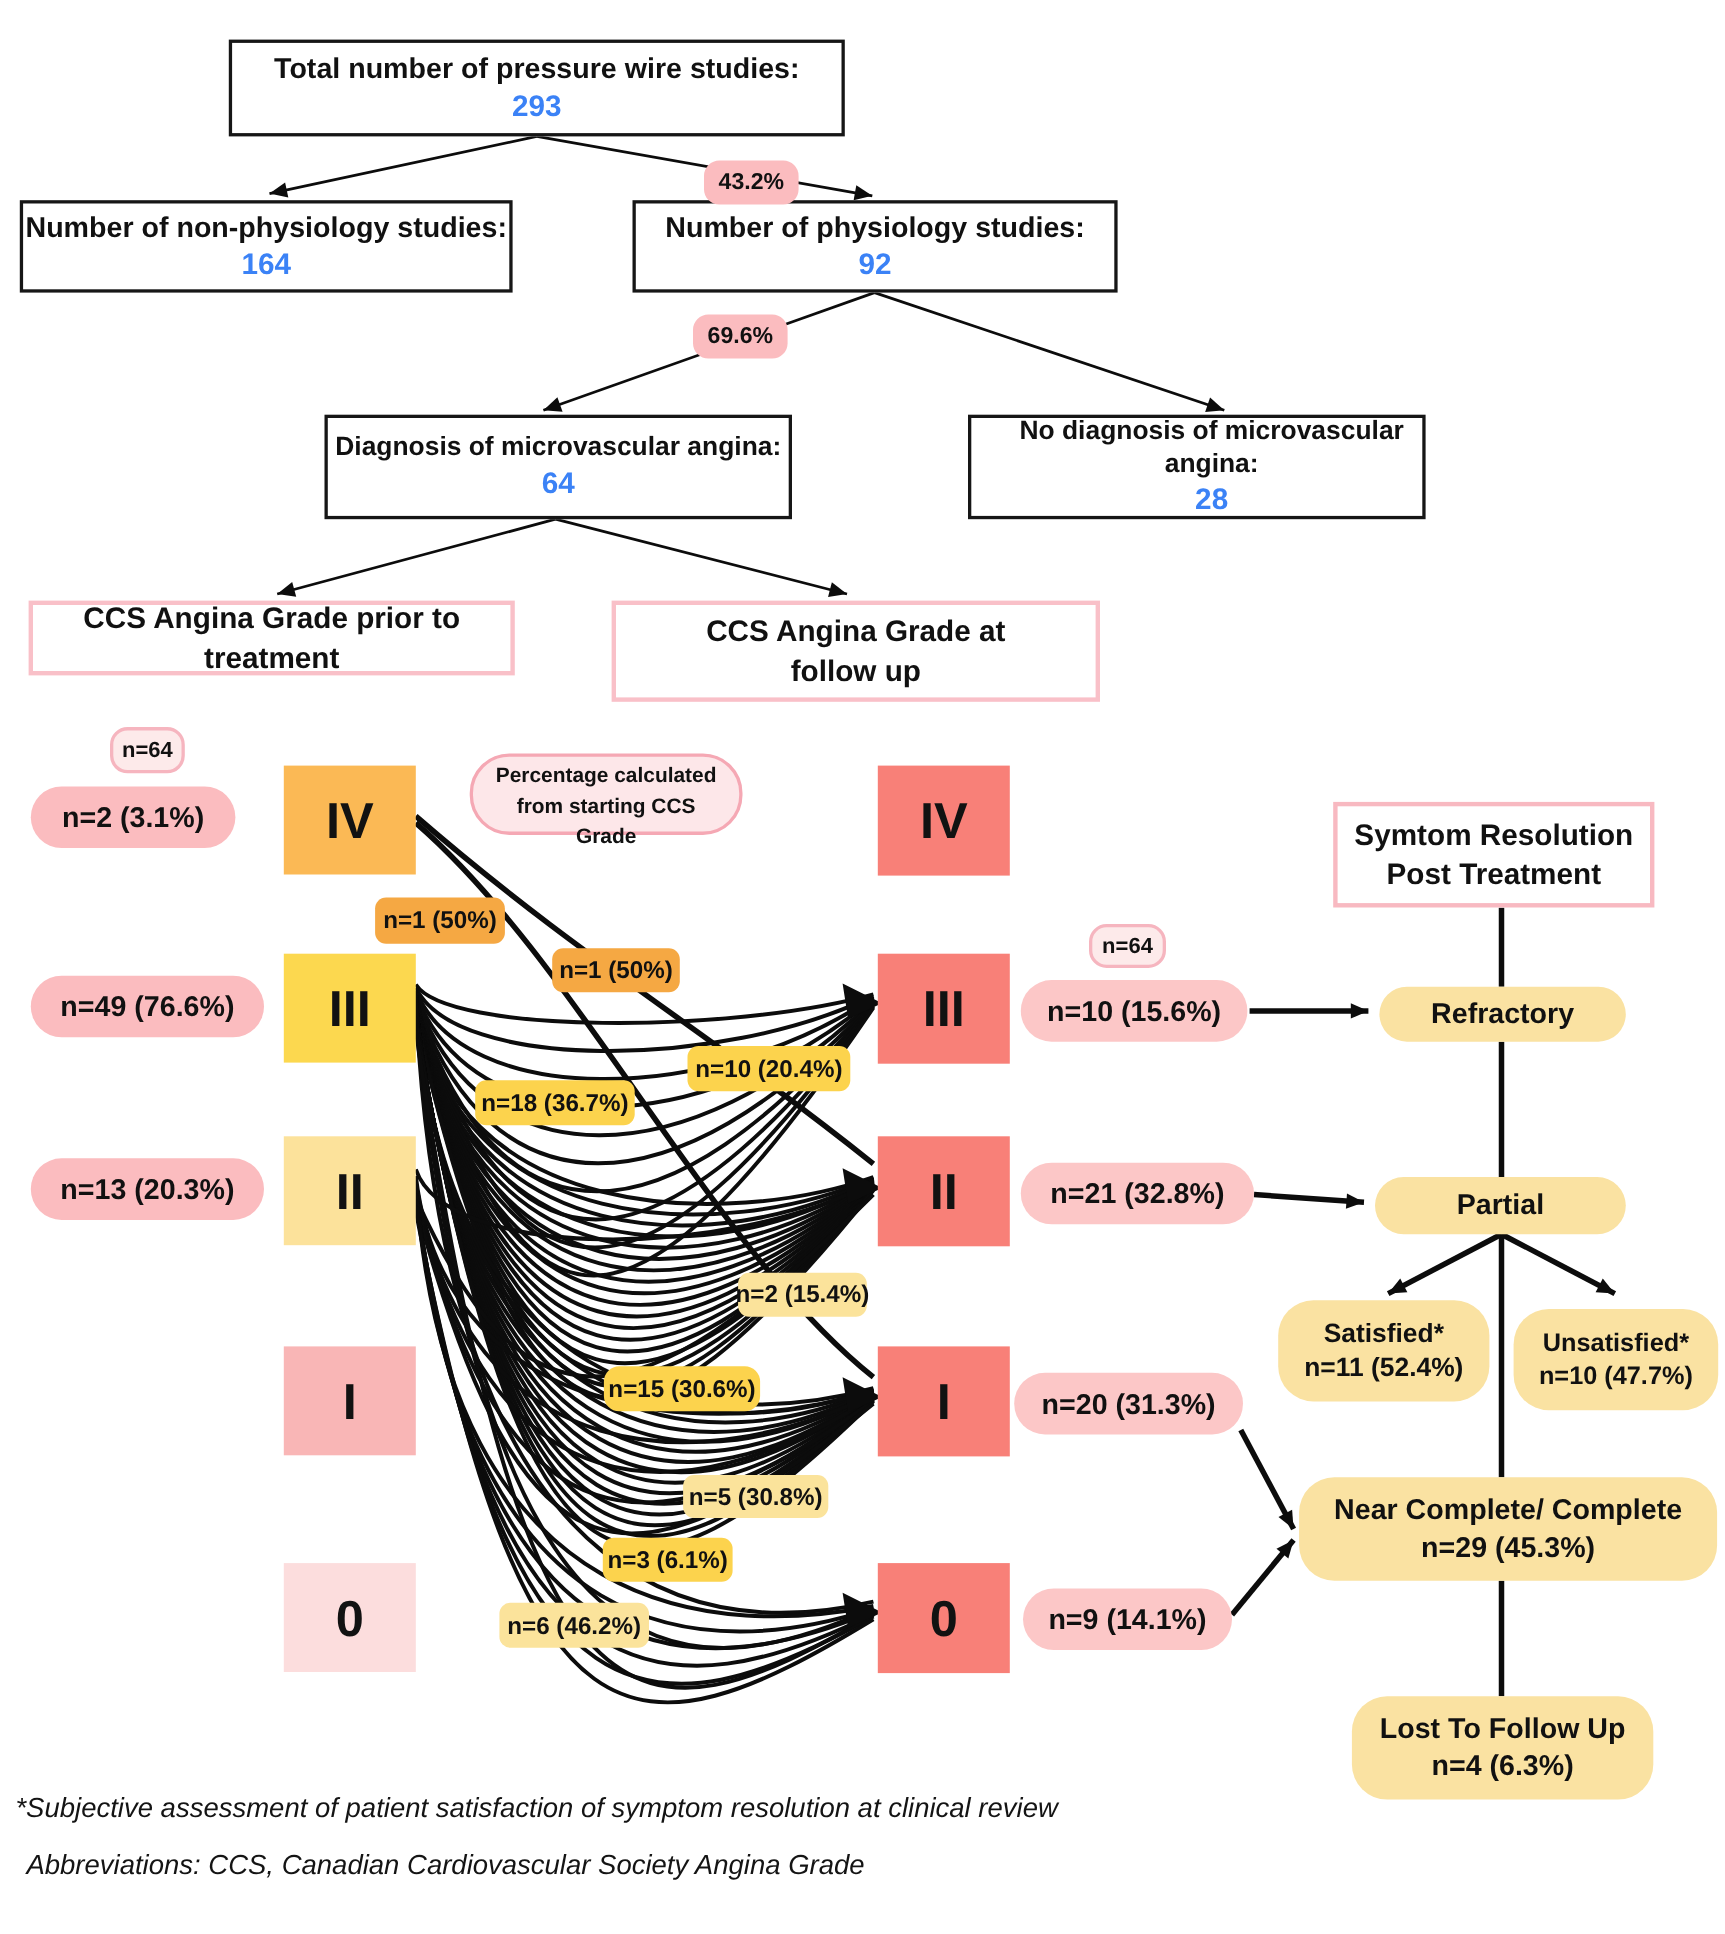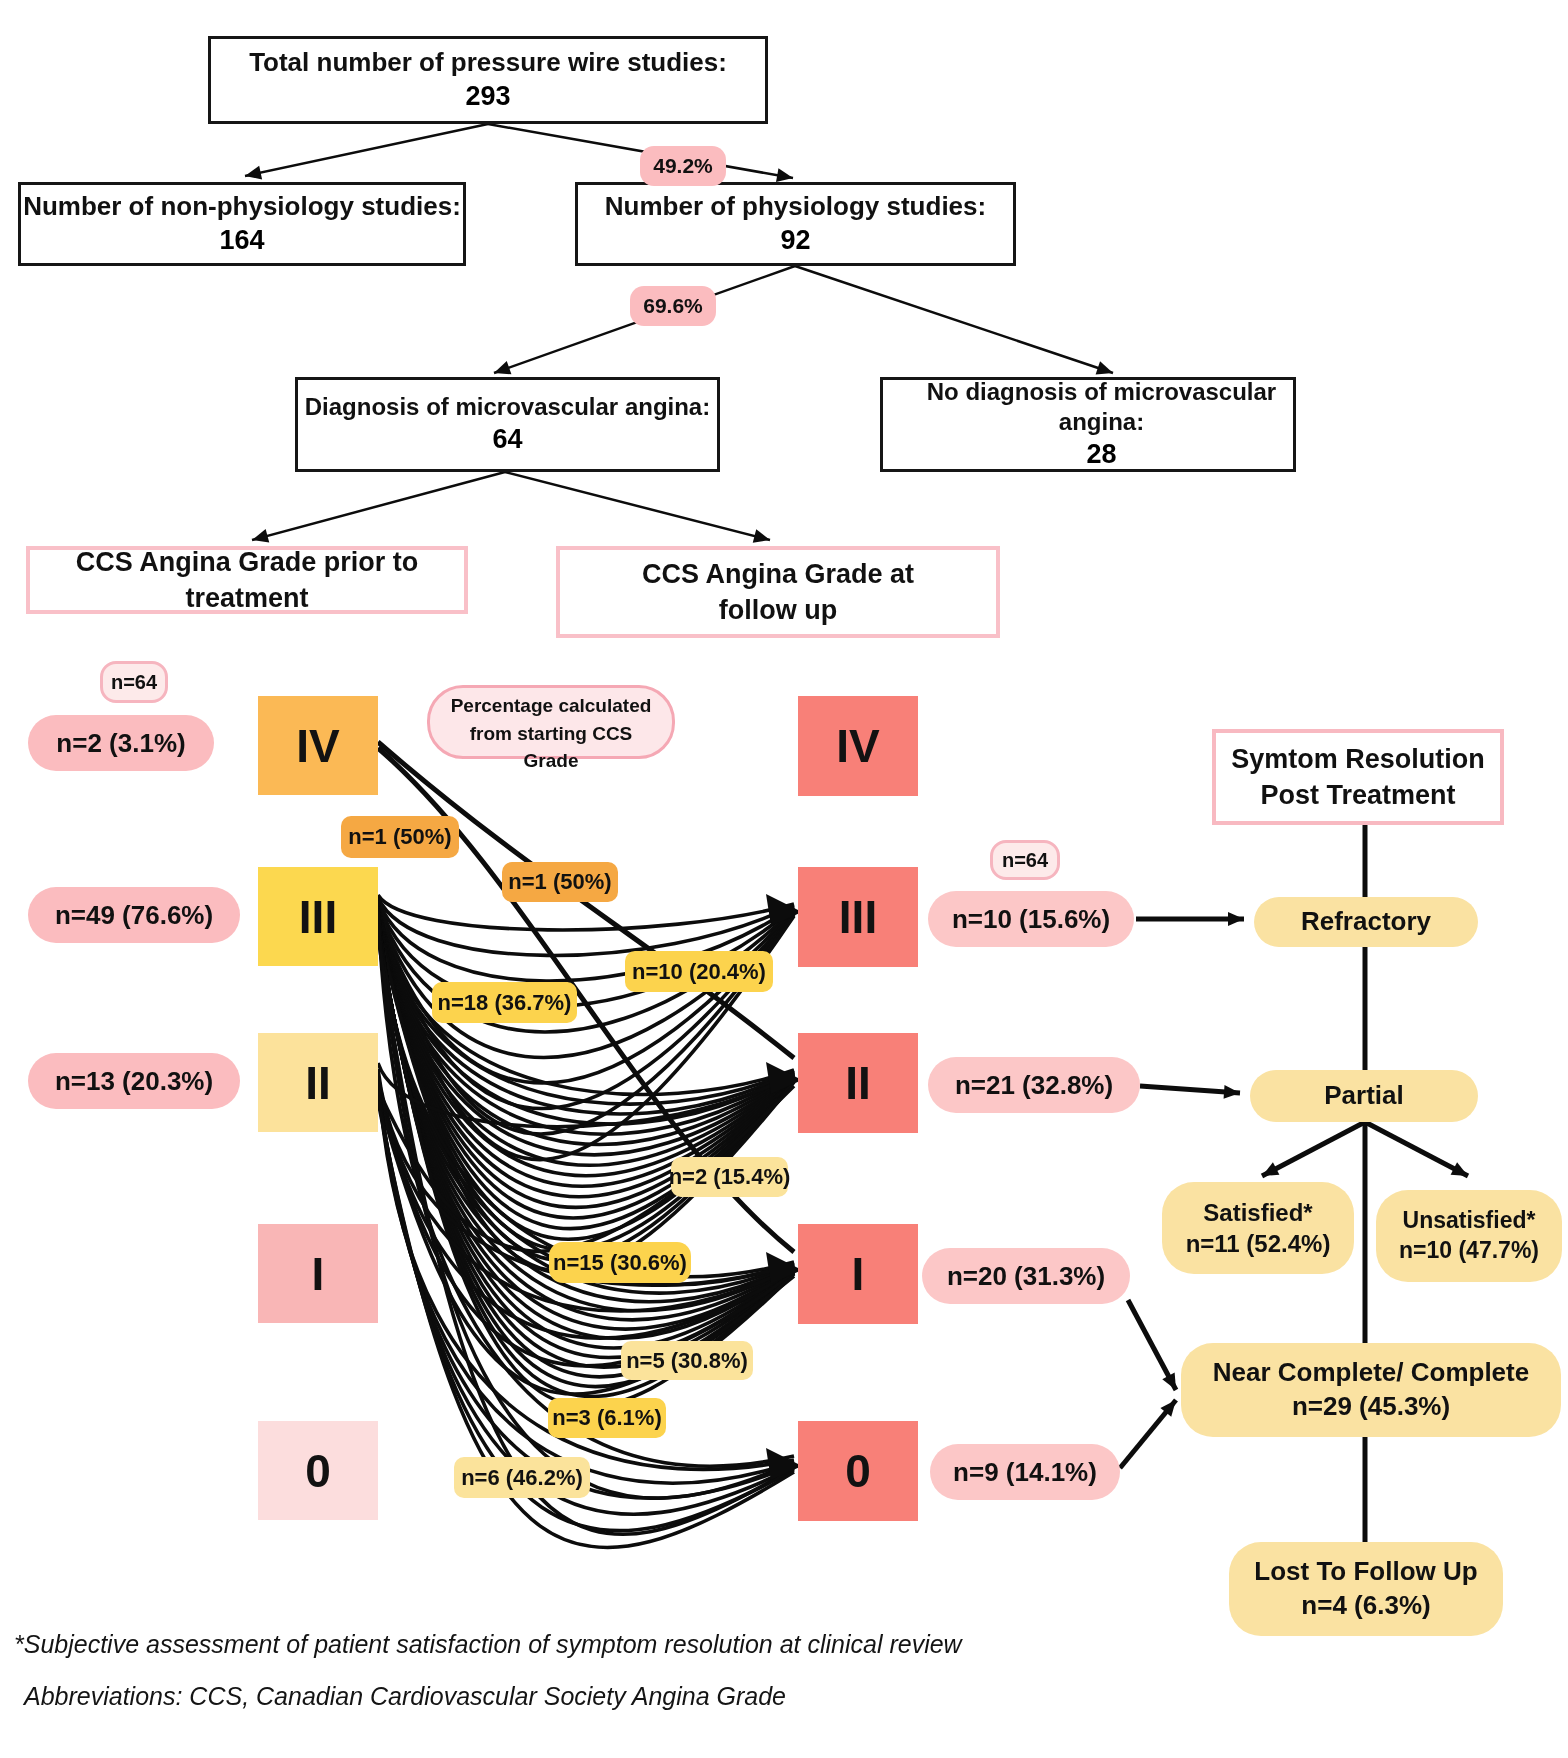--- a/index.html
+++ b/index.html
@@ -8,21 +8,21 @@
     font-family:"Liberation Sans",sans-serif;color:#111;overflow:hidden;
   }
   .abs{position:absolute;}
   
   .tree-box{
     background:#fff;border:3px solid #161616;box-sizing:border-box;
     display:flex;flex-direction:column;align-items:center;justify-content:center;
     text-align:center;z-index:2;
   }
   .tree-box .lbl{font-weight:700;font-size:26px;line-height:1.25;}
-  .tree-box .val{font-weight:700;font-size:27px;color:#000000;line-height:1.3;}
+  .tree-box .val{font-weight:700;font-size:27px;color:#3b82f6;line-height:1.3;}
   
   .pink-box{
     background:#fff;border:4px solid #f9c0c8;box-sizing:border-box;
     display:flex;align-items:center;justify-content:center;text-align:center;
     font-weight:700;font-size:27px;line-height:1.35;z-index:2;
   }
   .pct-pill{
     background:#fbbcbf;border-radius:14px;display:flex;align-items:center;justify-content:center;
     font-weight:700;font-size:21px;z-index:3;
   }
@@ -167,21 +167,21 @@
       <polygon points="1176,1390 1162.2941176470588,1379.1764705882354 1174.6470588235295,1372.5882352941178" fill="#0c0c0c"></polygon>
       <line x1="1120" y1="1468" x2="1176" y2="1400" stroke="#0c0c0c" stroke-width="5"></line>
       <polygon points="1176,1400 1171.2321956035419,1416.8008345399005 1160.425172304903,1407.900932999845" fill="#0c0c0c"></polygon>
     </svg>
 
   <div class="abs tree-box" style="left:208px;top:36px;width:560px;height:88px;">
     <div class="lbl">Total number of pressure wire studies:</div>
     <div class="val">293</div>
   </div>
 
-  <div class="abs pct-pill" style="left:640px;top:146px;width:86px;height:40px;">49.2%</div>
+  <div class="abs pct-pill" style="left:640px;top:146px;width:86px;height:40px;">43.2%</div>
 
   <div class="abs tree-box" style="left:18px;top:182px;width:448px;height:84px;">
     <div class="lbl">Number of non-physiology studies:</div>
     <div class="val">164</div>
   </div>
 
   <div class="abs tree-box" style="left:575px;top:182px;width:441px;height:84px;">
     <div class="lbl">Number of physiology studies:</div>
     <div class="val">92</div>
   </div>

